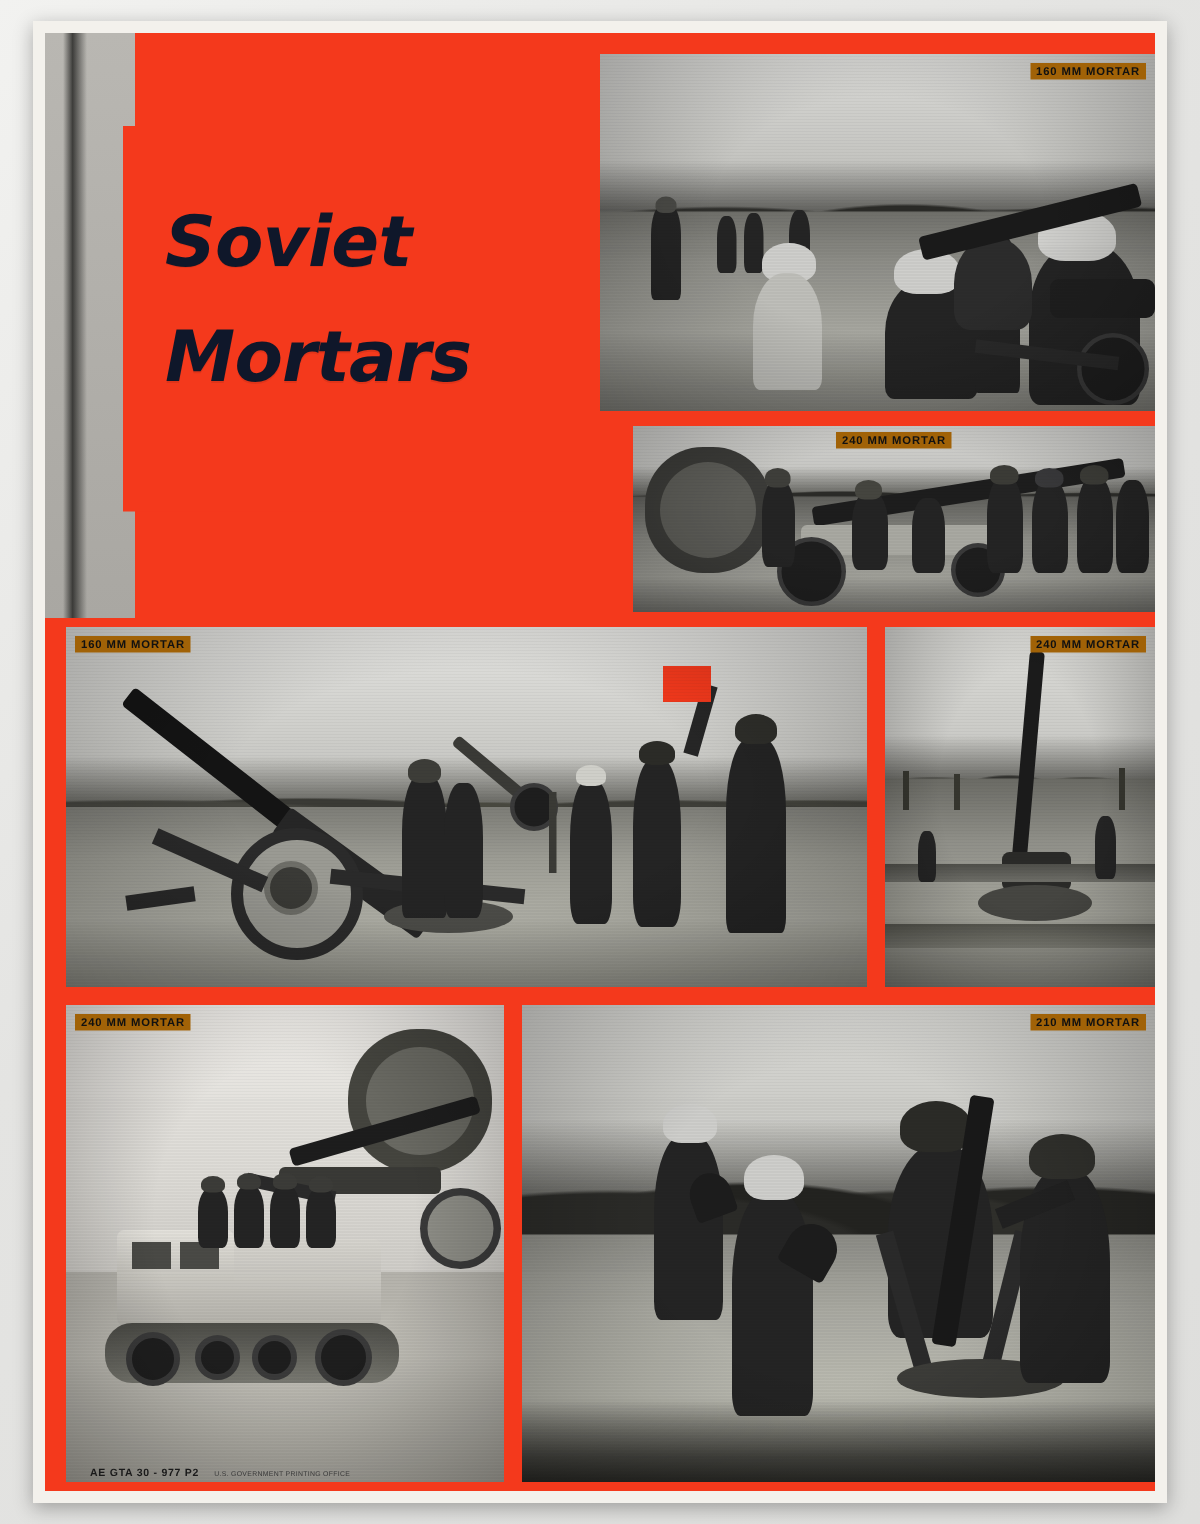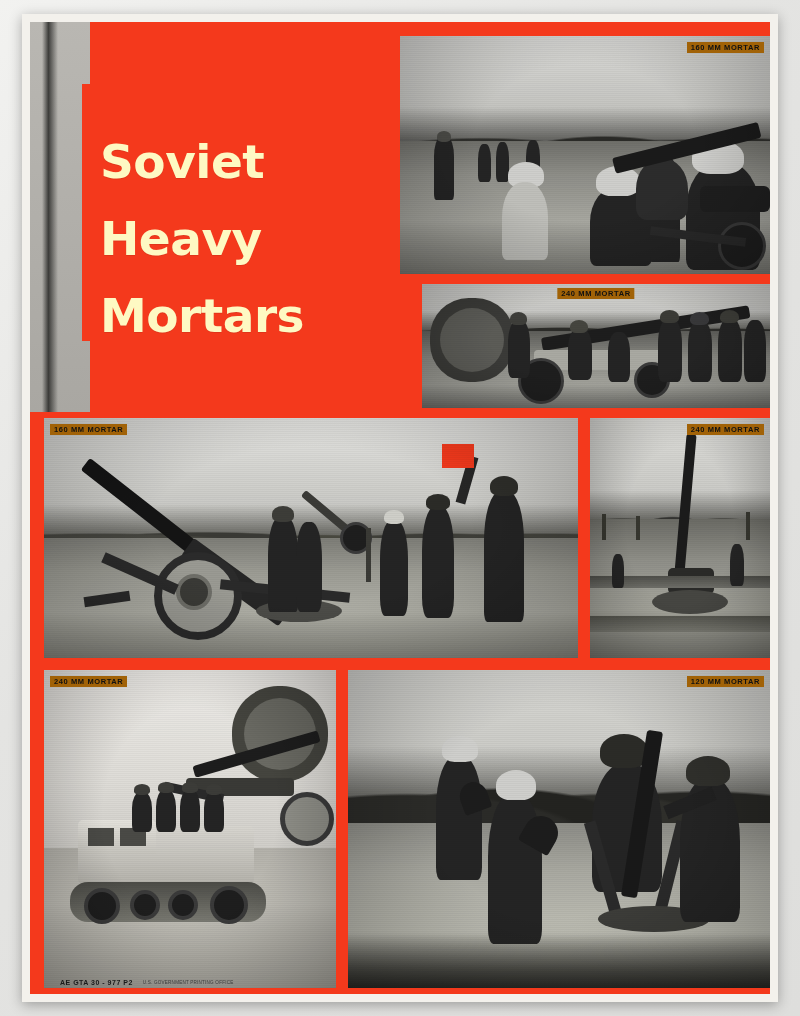--- a/index.html
+++ b/index.html
@@ -88,26 +88,27 @@
   #title-block {
     position: absolute;
     left: 52px;
     top: 62px;
     width: 316px;
     height: 257px;
     background: #f4391c;
     z-index: 20;
   }
   #title-block .line {
-    color: #fef9c3;
+    color: #0f172a;
     font-family: "DejaVu Sans", sans-serif;
     font-weight: bold;
+    font-style: italic;
     font-size: 47px;
     letter-spacing: -0.5px;
-    margin-left: 18px;
+    margin-left: 28px;
     text-shadow: 0 1px 0 rgba(0,0,0,0.08);
   }
   #title-line-1 { margin-top: 50px; }
   #title-line-2 { margin-top: 22px; }
   #title-line-3 { margin-top: 22px; }
 
   
   #footer {
     position: absolute;
     left: 30px;
@@ -423,26 +424,25 @@
           <div class="baseplate" style="left:250px; top:236px; width:112px; height:26px; background:#3d3d39;"></div>
 
           <div class="figure" style="left:332px; top:108px; width:60px; height:144px; border-radius:44% 44% 10% 10%;"></div>
           <div class="helmet" style="left:338px; top:86px; width:44px; height:30px; background:#30302c;"></div>
           <div class="leg" style="left:316px; top:126px; width:52px; height:14px; transform:rotate(-22deg); background:#212121;"></div>
 
           <div style="position:absolute; left:0; right:0; bottom:0; height:54px; background:linear-gradient(180deg, rgba(40,40,36,0) 0%, rgba(40,40,36,.75) 70%, rgba(30,30,27,.9) 100%);"></div>
         </div>
         <div class="vign"></div>
         <div class="grain"></div>
-        <div class="cap" style="right:6px; top:6px;">120 MM MORTAR</div>
+        <div class="cap" style="right:6px; top:6px;">210 MM MORTAR</div>
       </div>
 
       <div id="title-block">
         <div class="line" id="title-line-1">Soviet</div>
-        <div class="line" id="title-line-2">Heavy</div>
         <div class="line" id="title-line-3">Mortars</div>
       </div>
 
       <div id="footer">
         <span class="code">AE GTA  30 - 977   P2</span>
         <span class="fine">U.S. GOVERNMENT PRINTING OFFICE</span>
       </div>
 
     </div>
   </div>

